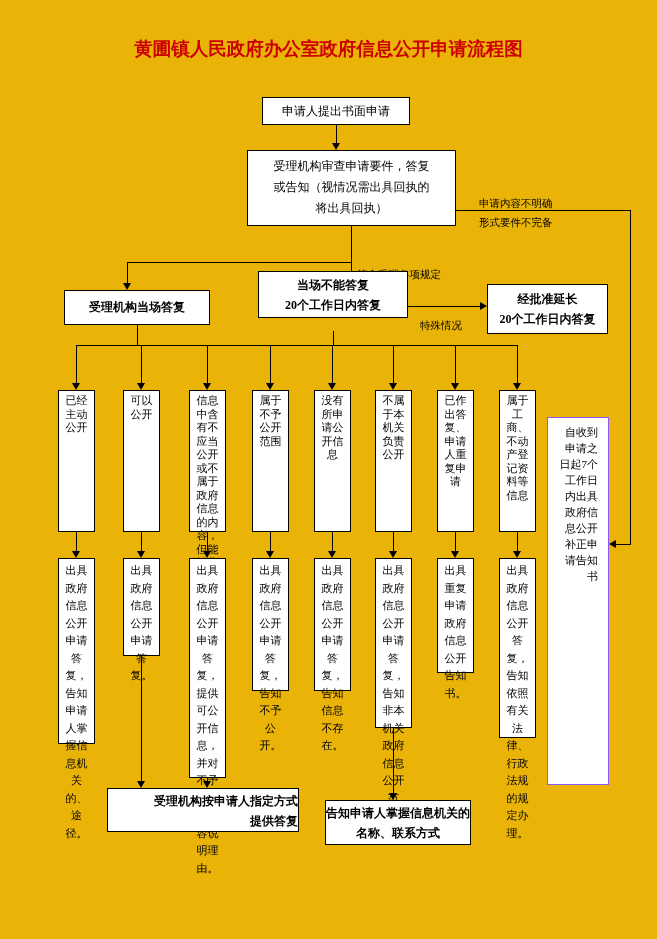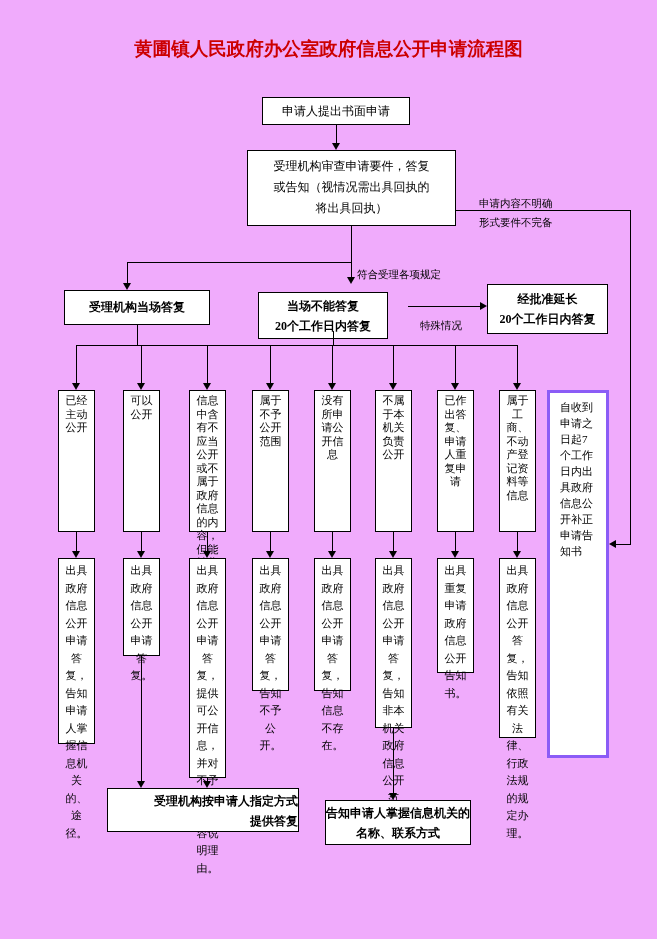--- a/index.html
+++ b/index.html
@@ -1,34 +1,34 @@
 <!DOCTYPE html>
 <html><head>
 <meta charset="utf-8">
 <style>
   html,body{margin:0;padding:0;background:#fff;}
-  #canvas{position:relative;width:657px;height:939px;background:#f0abfc;overflow:hidden;
+  #canvas{position:relative;width:657px;height:939px;background:#eab308;overflow:hidden;
           font-family:"Liberation Serif",serif;color:#000;}
   .ttl{position:absolute;left:0;top:36px;width:657px;text-align:center;
        font-size:18.5px;font-weight:bold;color:#cc0000;font-family:"Liberation Sans",sans-serif;}
   .box{position:absolute;border:1px solid #000;background:#fff;box-sizing:border-box;
        text-align:center;font-size:12px;}
   .bold{font-weight:bold;}
   .lbl{position:absolute;font-size:10.5px;line-height:19px;white-space:nowrap;margin-top:32px;}
   .vl{position:absolute;width:1px;background:#000;}
   .hl{position:absolute;height:1px;background:#000;}
   .ad{position:absolute;width:0;height:0;border-left:4px solid transparent;border-right:4px solid transparent;border-top:7px solid #000;}
   .ar{position:absolute;width:0;height:0;border-top:4px solid transparent;border-bottom:4px solid transparent;border-left:7px solid #000;}
   .al{position:absolute;width:0;height:0;border-top:4px solid transparent;border-bottom:4px solid transparent;border-right:7px solid #000;}
   .colbox{position:absolute;border:1px solid #000;background:#fff;box-sizing:border-box;
           width:37px;font-size:11px;line-height:13.5px;padding:3px 2px;text-align:center;
           word-break:break-all;}
   .actbox{line-height:17.5px;}
-  .tallbox{position:absolute;border:3px solid #8b5cf6;background:#fff;box-sizing:border-box;
-           font-size:11px;line-height:16px;padding:6px 10px;text-align:left;word-break:break-all;}
+  .tallbox{position:absolute;border:1px solid #8b5cf6;background:#fff;box-sizing:border-box;
+           font-size:11px;line-height:16px;padding:6px 10px;text-align:right;word-break:break-all;margin-top:27px;}
 </style>
 </head>
 <body>
 
 <div id="canvas">
 
   <div class="ttl">黄圃镇人民政府办公室政府信息公开申请流程图</div>
 
   <div class="box" style="left:262px;top:97px;width:148px;height:28px;line-height:26px;">申请人提出书面申请</div>
 
@@ -53,21 +53,21 @@
   <div class="vl" style="left:351px;top:226px;height:36px"></div>
   <div class="lbl" style="left:357px;top:233px;">符合受理各项规定</div>
   <div class="hl" style="left:127px;top:262px;width:225px"></div>
   <div class="vl" style="left:127px;top:262px;height:21px"></div>
   <div class="ad" style="left:123px;top:283px"></div>
   <div class="vl" style="left:351px;top:262px;height:15px"></div>
   <div class="ad" style="left:347px;top:277px"></div>
 
   <div class="box bold" style="left:64px;top:290px;width:146px;height:35px;line-height:33px;">受理机构当场答复</div>
 
-  <div class="box bold" style="left:258px;top:292px;width:130px;height:47px;padding-top:3px;line-height:20px;">
+  <div class="box bold" style="left:258px;top:271px;width:150px;height:47px;padding-top:3px;line-height:20px;">
     <div>当场不能答复</div>
     <div>20个工作日内答复</div>
   </div>
 
   <div class="lbl" style="left:420px;top:284px;">特殊情况</div>
   <div class="hl" style="left:408px;top:306px;width:72px"></div>
   <div class="ar" style="left:480px;top:302px"></div>
 
   <div class="box bold" style="left:487px;top:284px;width:121px;height:50px;padding-top:4px;line-height:20px;">
     <div>经批准延长</div>

